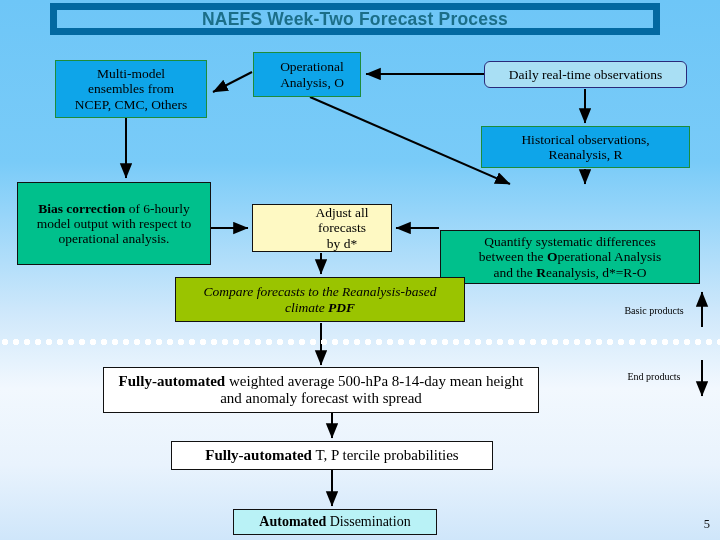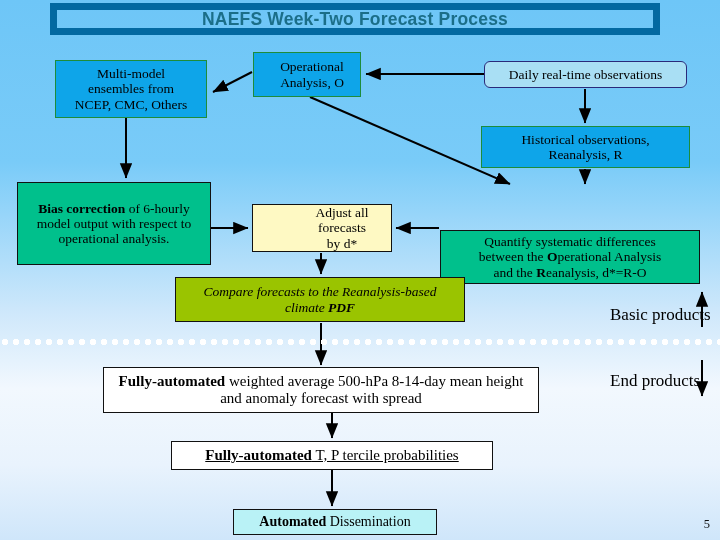--- a/index.html
+++ b/index.html
@@ -39,21 +39,21 @@
   .bx-orange{background:#fef9c3;border:1px solid #111;padding-left:40px;}
   .bx-olive{background:#9ac400;border:1px solid #111;font-style:italic;}
   .bx-white{background:#ffffff;border:1px solid #111;}
   .bx-cyan{background:#b9f2f6;border:1px solid #111;}
 
   b{font-weight:bold;}
 
   
   .side-label{
     position:absolute;font-family:"Liberation Serif",serif;
-    font-size:17px;color:#000;white-space:nowrap;text-align:center;
+    font-size:10px;color:#000;white-space:nowrap;text-align:center;
   }
   .page-num{
     position:absolute;right:10px;bottom:8px;
     font-family:"Liberation Serif",serif;font-size:12.5px;color:#111;
   }
 
   
   .dotted{
     position:absolute;left:0;top:337px;width:720px;height:10px;
     background-image:radial-gradient(circle 3.1px at 5px 5px,#ffffff 99%,rgba(255,255,255,0) 100%);
@@ -167,21 +167,21 @@
 
   <div class="side-label" style="left:610px;top:305px;width:88px;">Basic products</div>
   <div class="side-label" style="left:610px;top:371px;width:88px;">End products</div>
 
   <div class="box bx-white" style="left:103px;top:367px;width:436px;height:46px;font-size:15px;">
     <div class="inner">
       <span><b>Fully-automated</b><span> weighted average 500-hPa 8-14-day mean height and anomaly forecast with spread</span></span>
     </div>
   </div>
 
-  <div class="box bx-white" style="left:171px;top:441px;width:322px;height:29px;font-size:15px;text-decoration:underline;">
+  <div class="box bx-white" style="left:171px;top:441px;width:322px;height:29px;font-size:15px;">
     <div class="inner">
       <span><b>Fully-automated</b><span> T, P tercile probabilities</span></span>
     </div>
   </div>
 
   <div class="box bx-cyan" style="left:233px;top:509px;width:204px;height:26px;font-size:14px;">
     <div class="inner">
       <span><b>Automated</b><span> Dissemination</span></span>
     </div>
   </div>

